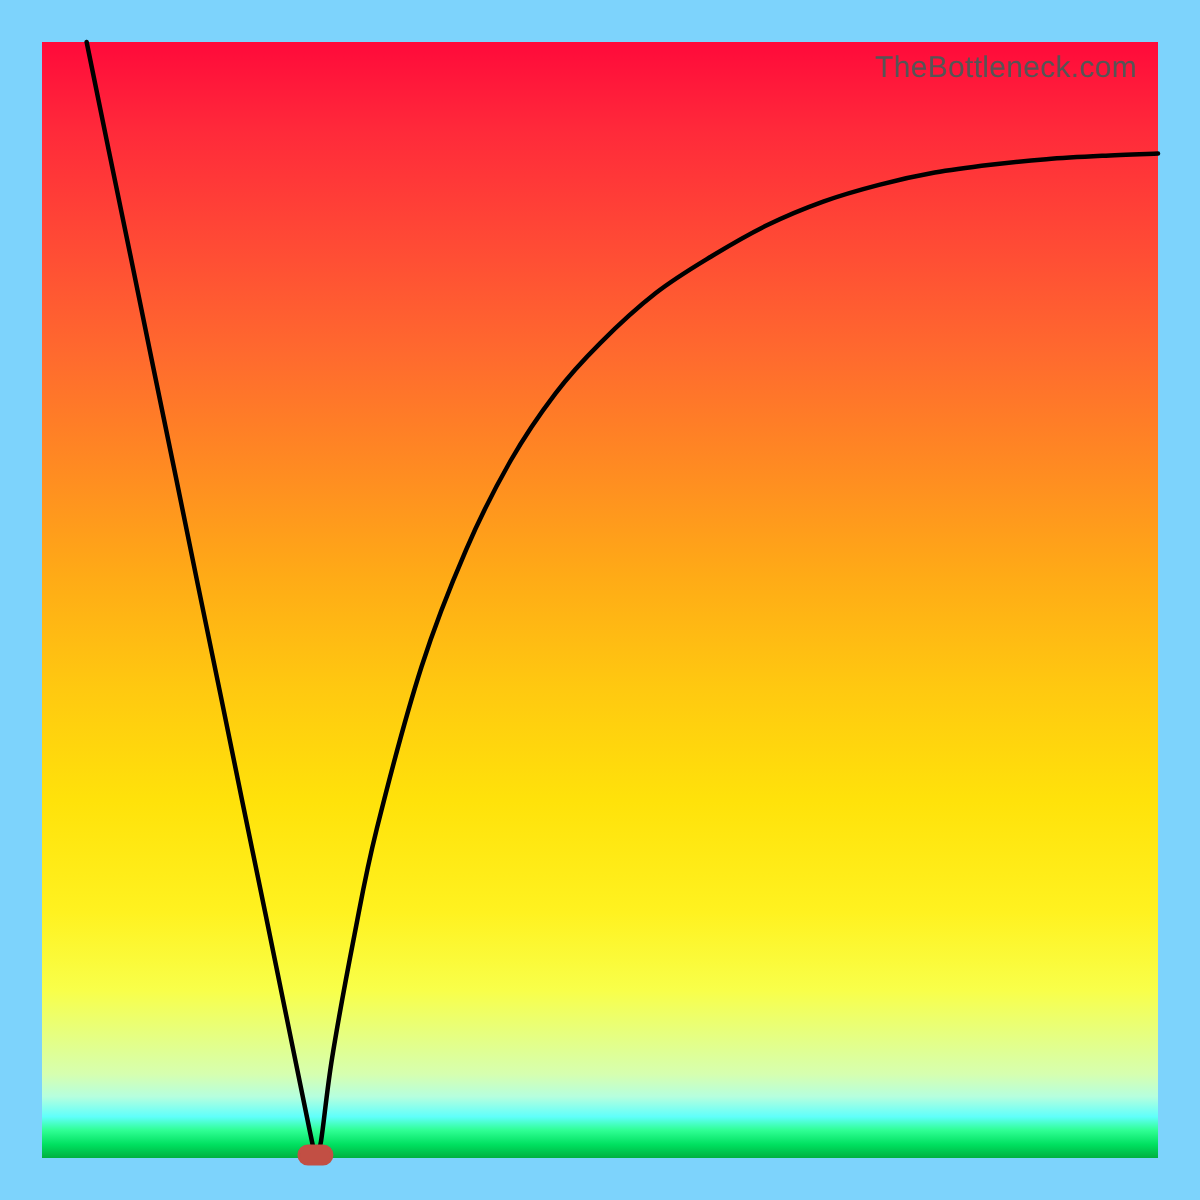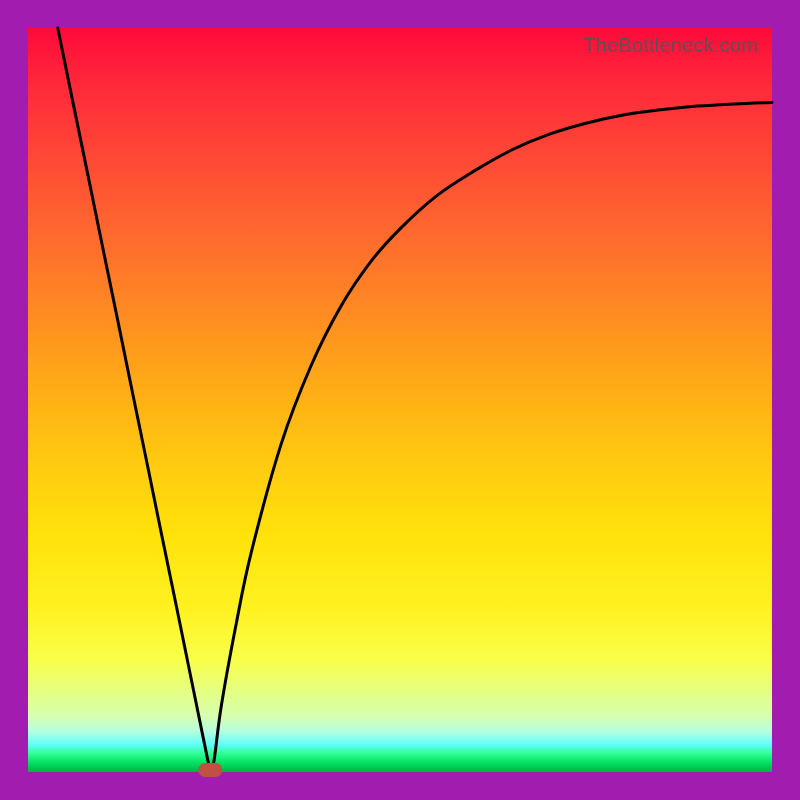--- a/index.html
+++ b/index.html
@@ -8,21 +8,21 @@
     width: 800px;
     height: 800px;
     overflow: hidden;
     background: #000;
     font-family: Arial, Helvetica, sans-serif;
   }
   .frame {
     position: relative;
     width: 800px;
     height: 800px;
-    background: #a21caf;
+    background: #7dd3fc;
   }
   .plot {
     position: absolute;
     left: 28px;
     top: 28px;
     width: 744px;
     height: 744px;
     background: linear-gradient(
       to bottom,
       #ff0a3a 0%,

